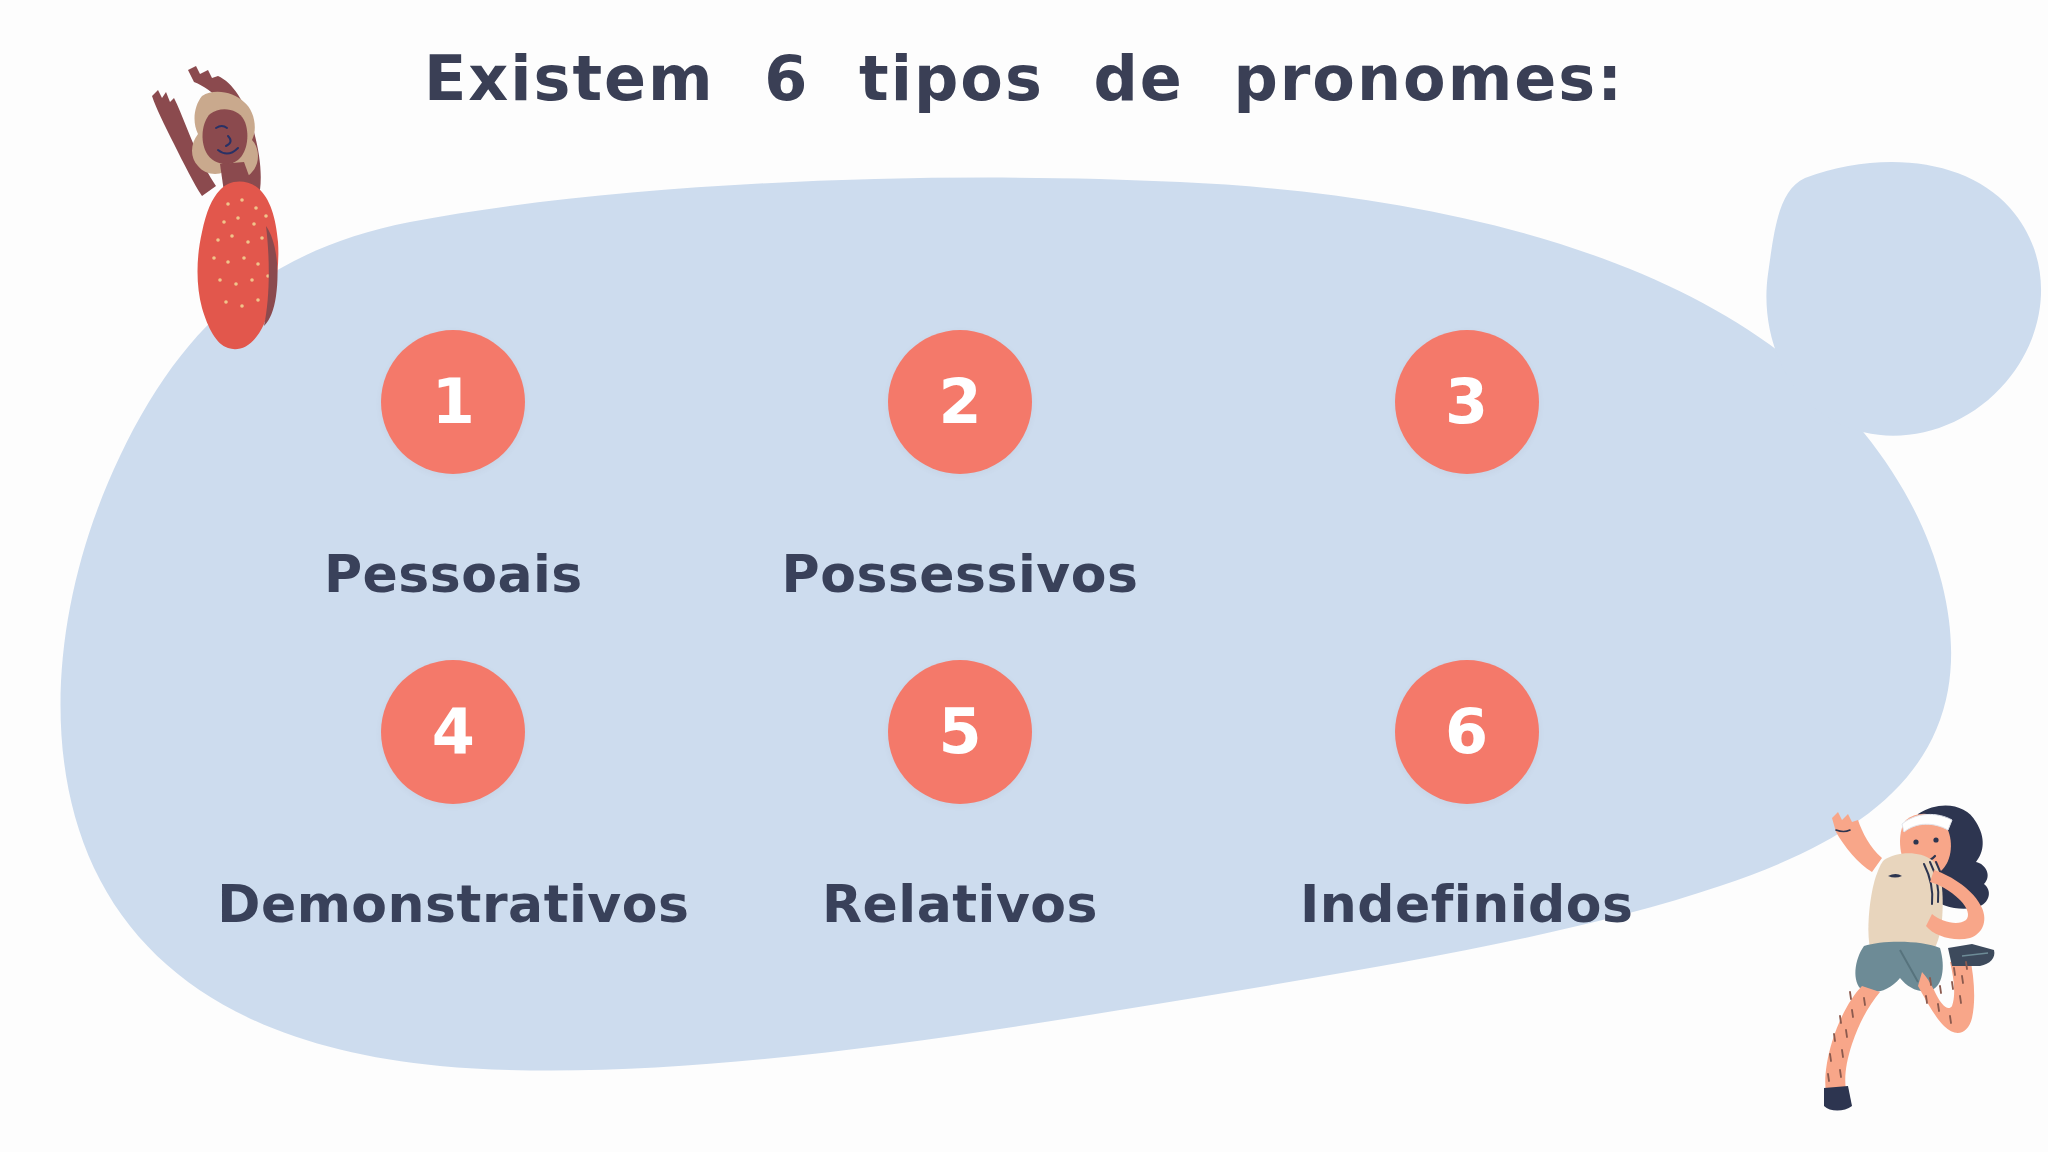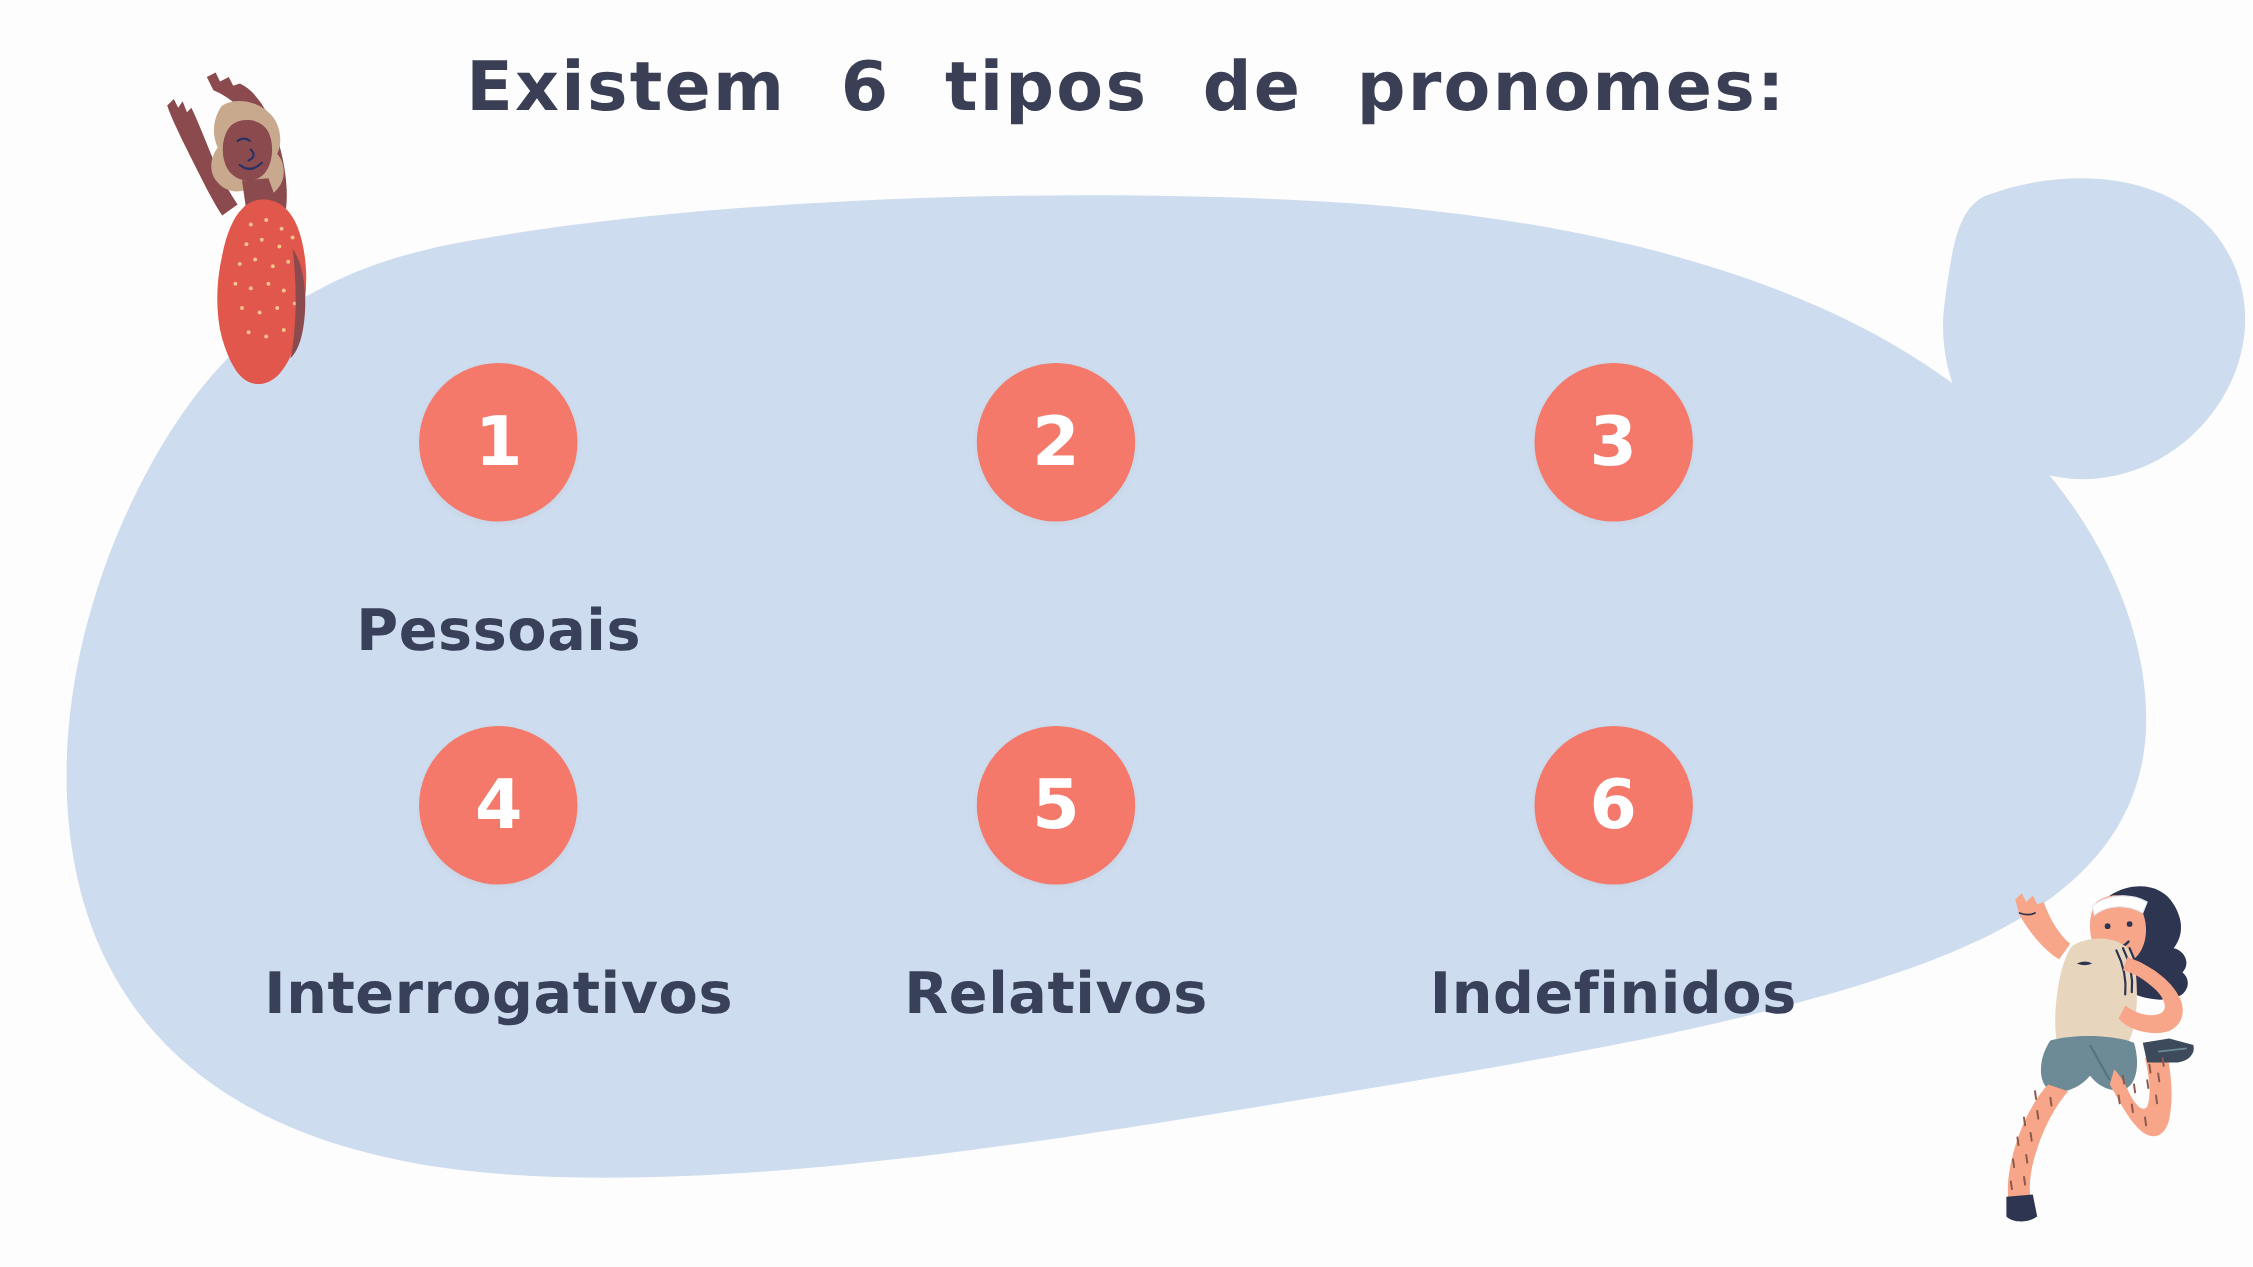--- a/index.html
+++ b/index.html
@@ -137,29 +137,30 @@
 
   <div id="grid">
 
     <div class="item">
       <div class="badge">1</div>
       <div class="caption">Pessoais</div>
     </div>
 
     <div class="item">
       <div class="badge">2</div>
+      <div class="caption">Possessivos</div>
     </div>
 
     <div class="item">
       <div class="badge">3</div>
     </div>
 
     <div class="item">
       <div class="badge">4</div>
-      <div class="caption">Interrogativos</div>
+      <div class="caption">Demonstrativos</div>
     </div>
 
     <div class="item">
       <div class="badge">5</div>
       <div class="caption">Relativos</div>
     </div>
 
     <div class="item">
       <div class="badge">6</div>
       <div class="caption">Indefinidos</div>

